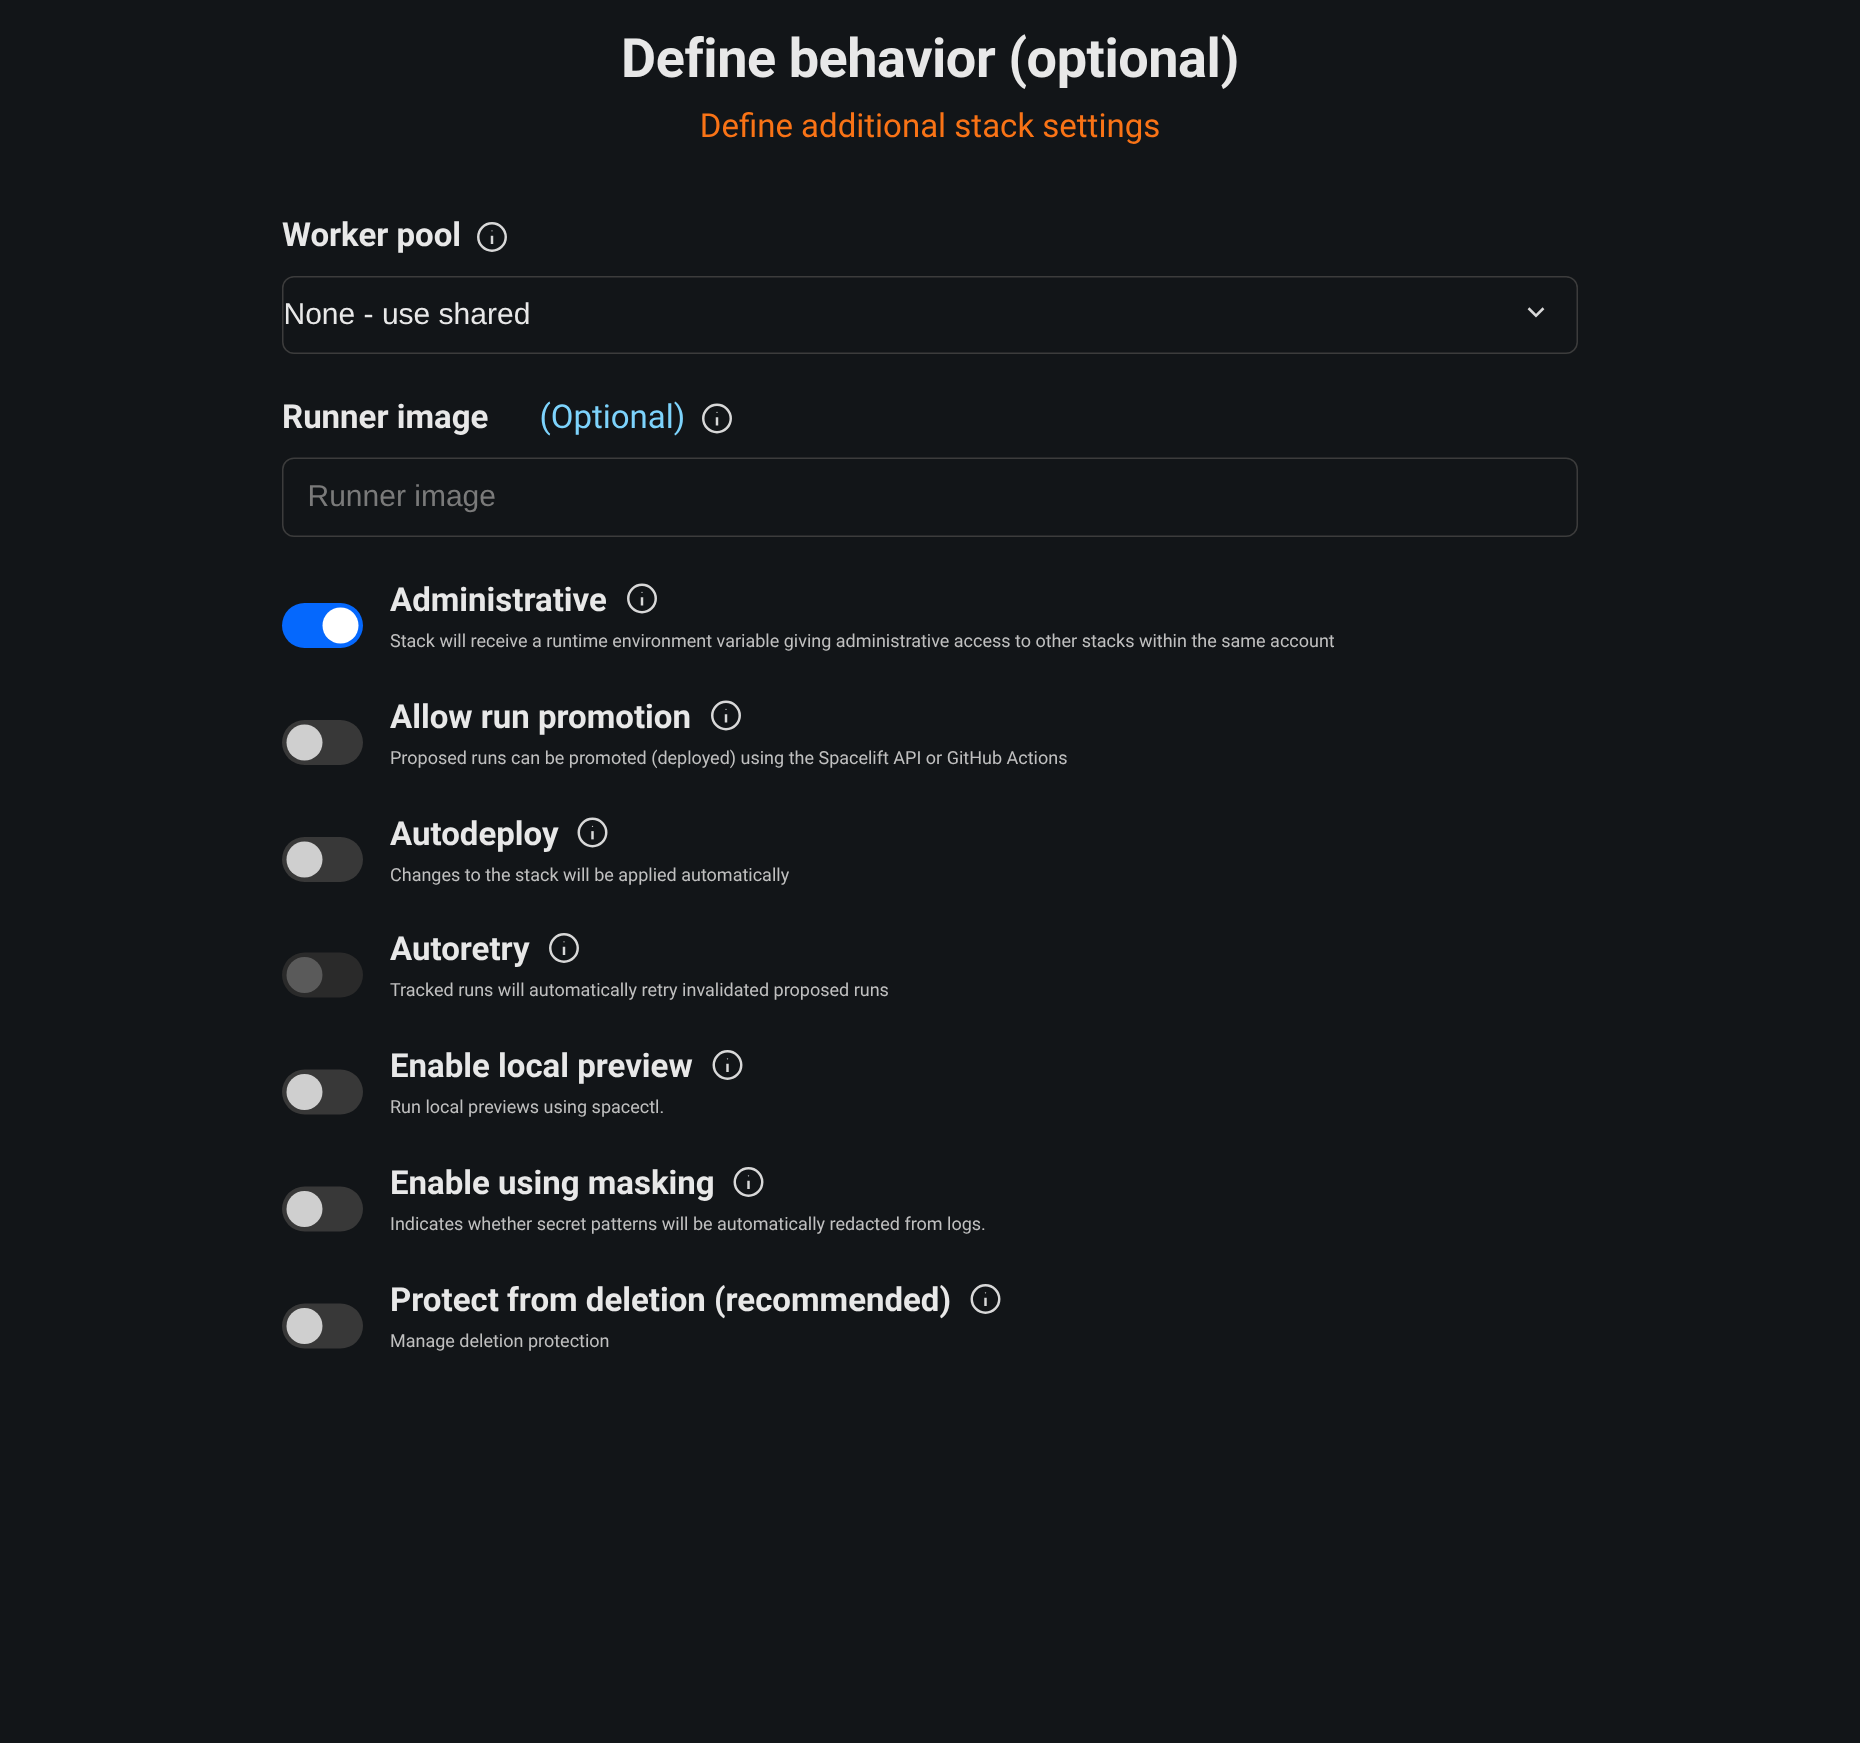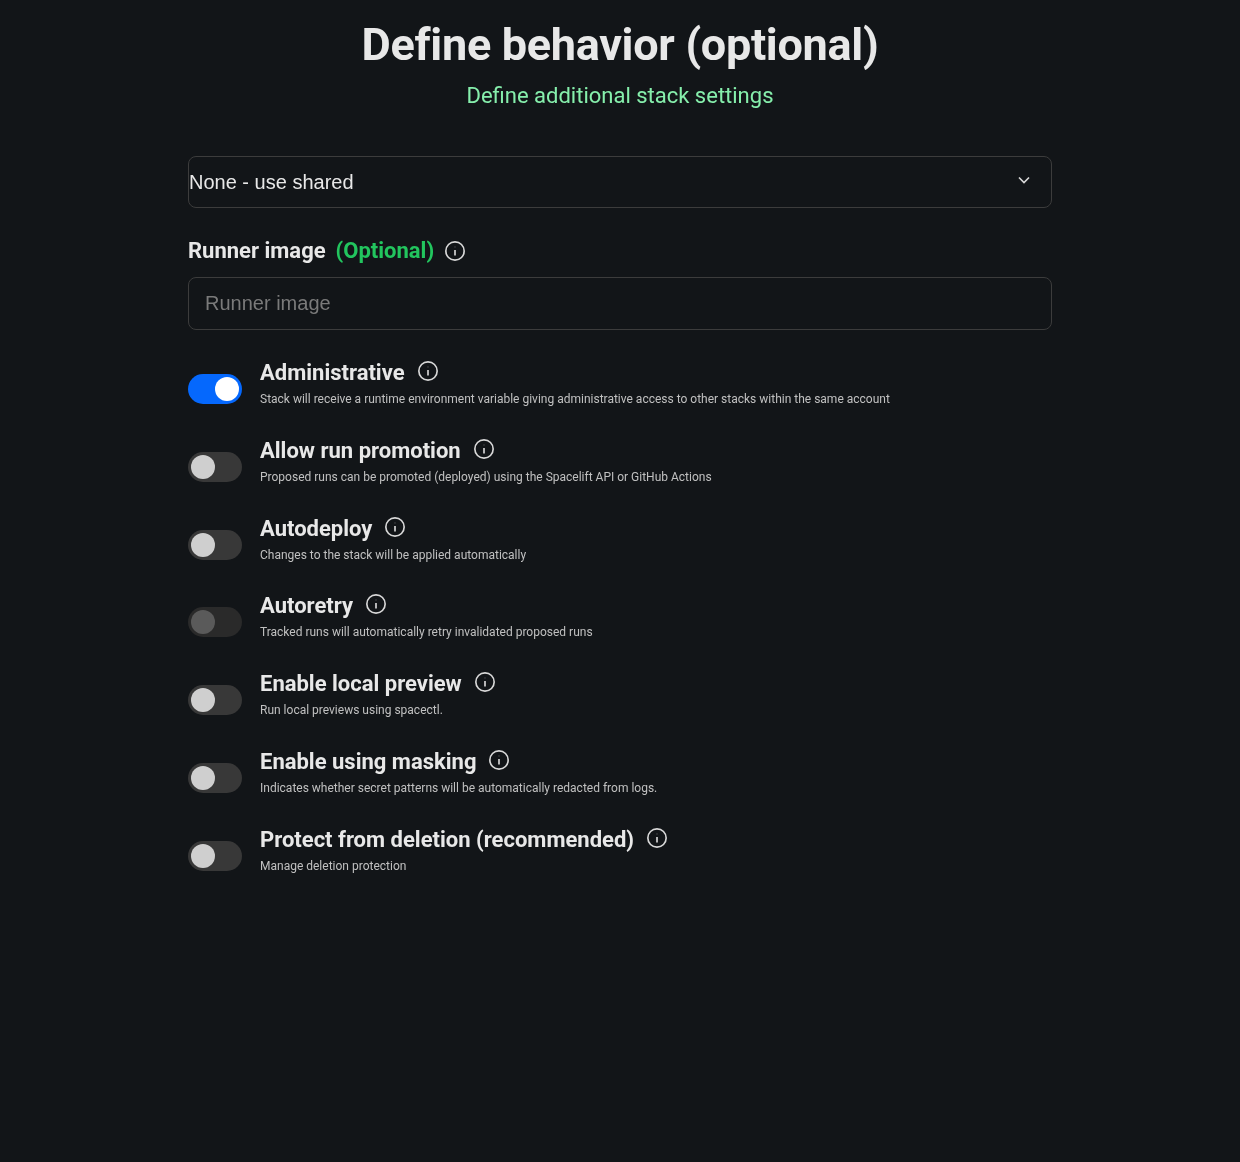--- a/index.html
+++ b/index.html
@@ -14,52 +14,53 @@
       width: 1240px;
       min-height: 1162px;
       padding-top: 18px;
     }
     .container {
       max-width: 880px;
       margin: 0 auto;
       padding: 0 8px;
     }
     .title {
-      font-size: 45px;
+      font-size: 36px;
       font-weight: 700;
       text-align: center;
       color: #e8e8e8;
       margin-bottom: 12px;
       letter-spacing: -0.3px;
     }
     .subtitle {
       font-size: 22px;
       font-weight: 400;
       text-align: center;
-      color: #86efac;
+      color: #f97316;
       margin-bottom: 48px;
     }
     .form-group {
       margin-bottom: 30px;
     }
     .label-row {
       display: flex;
       align-items: center;
       gap: 10px;
       margin-bottom: 14px;
     }
     .label {
       font-size: 22px;
       font-weight: 700;
       color: #e8e8e8;
     }
     .label-optional {
       font-size: 22px;
-      font-weight: 700;
-      color: #22c55e;
+      font-weight: 400;
+      color: #7dd3fc;
+      margin-left: 24px;
     }
     .info-icon {
       width: 22px;
       height: 22px;
       display: inline-flex;
       align-items: center;
       justify-content: center;
       flex-shrink: 0;
     }
     .info-icon svg {
@@ -177,20 +178,30 @@
     }
   </style>
 </head>
 <body>
 
 <div class="container">
   <h1 class="title">Define behavior (optional)</h1>
   <p class="subtitle">Define additional stack settings</p>
 
   <div class="form-group">
+    <div class="label-row">
+      <span class="label">Worker pool</span>
+      <span class="info-icon">
+        <svg viewBox="0 0 24 24">
+            <circle cx="12" cy="12" r="10"></circle>
+            <line x1="12" y1="11" x2="12" y2="17"></line>
+            <circle cx="12" cy="7.5" r="0.5" fill="#d8d8d8" stroke="none"></circle>
+          </svg>
+      </span>
+    </div>
     <div class="select-wrapper">
       <select class="select">
         <option>None - use shared</option>
       </select>
       <span class="select-chevron">
         <svg viewBox="0 0 24 24">
             <polyline points="6 9 12 15 18 9"></polyline>
           </svg>
       </span>
     </div>

